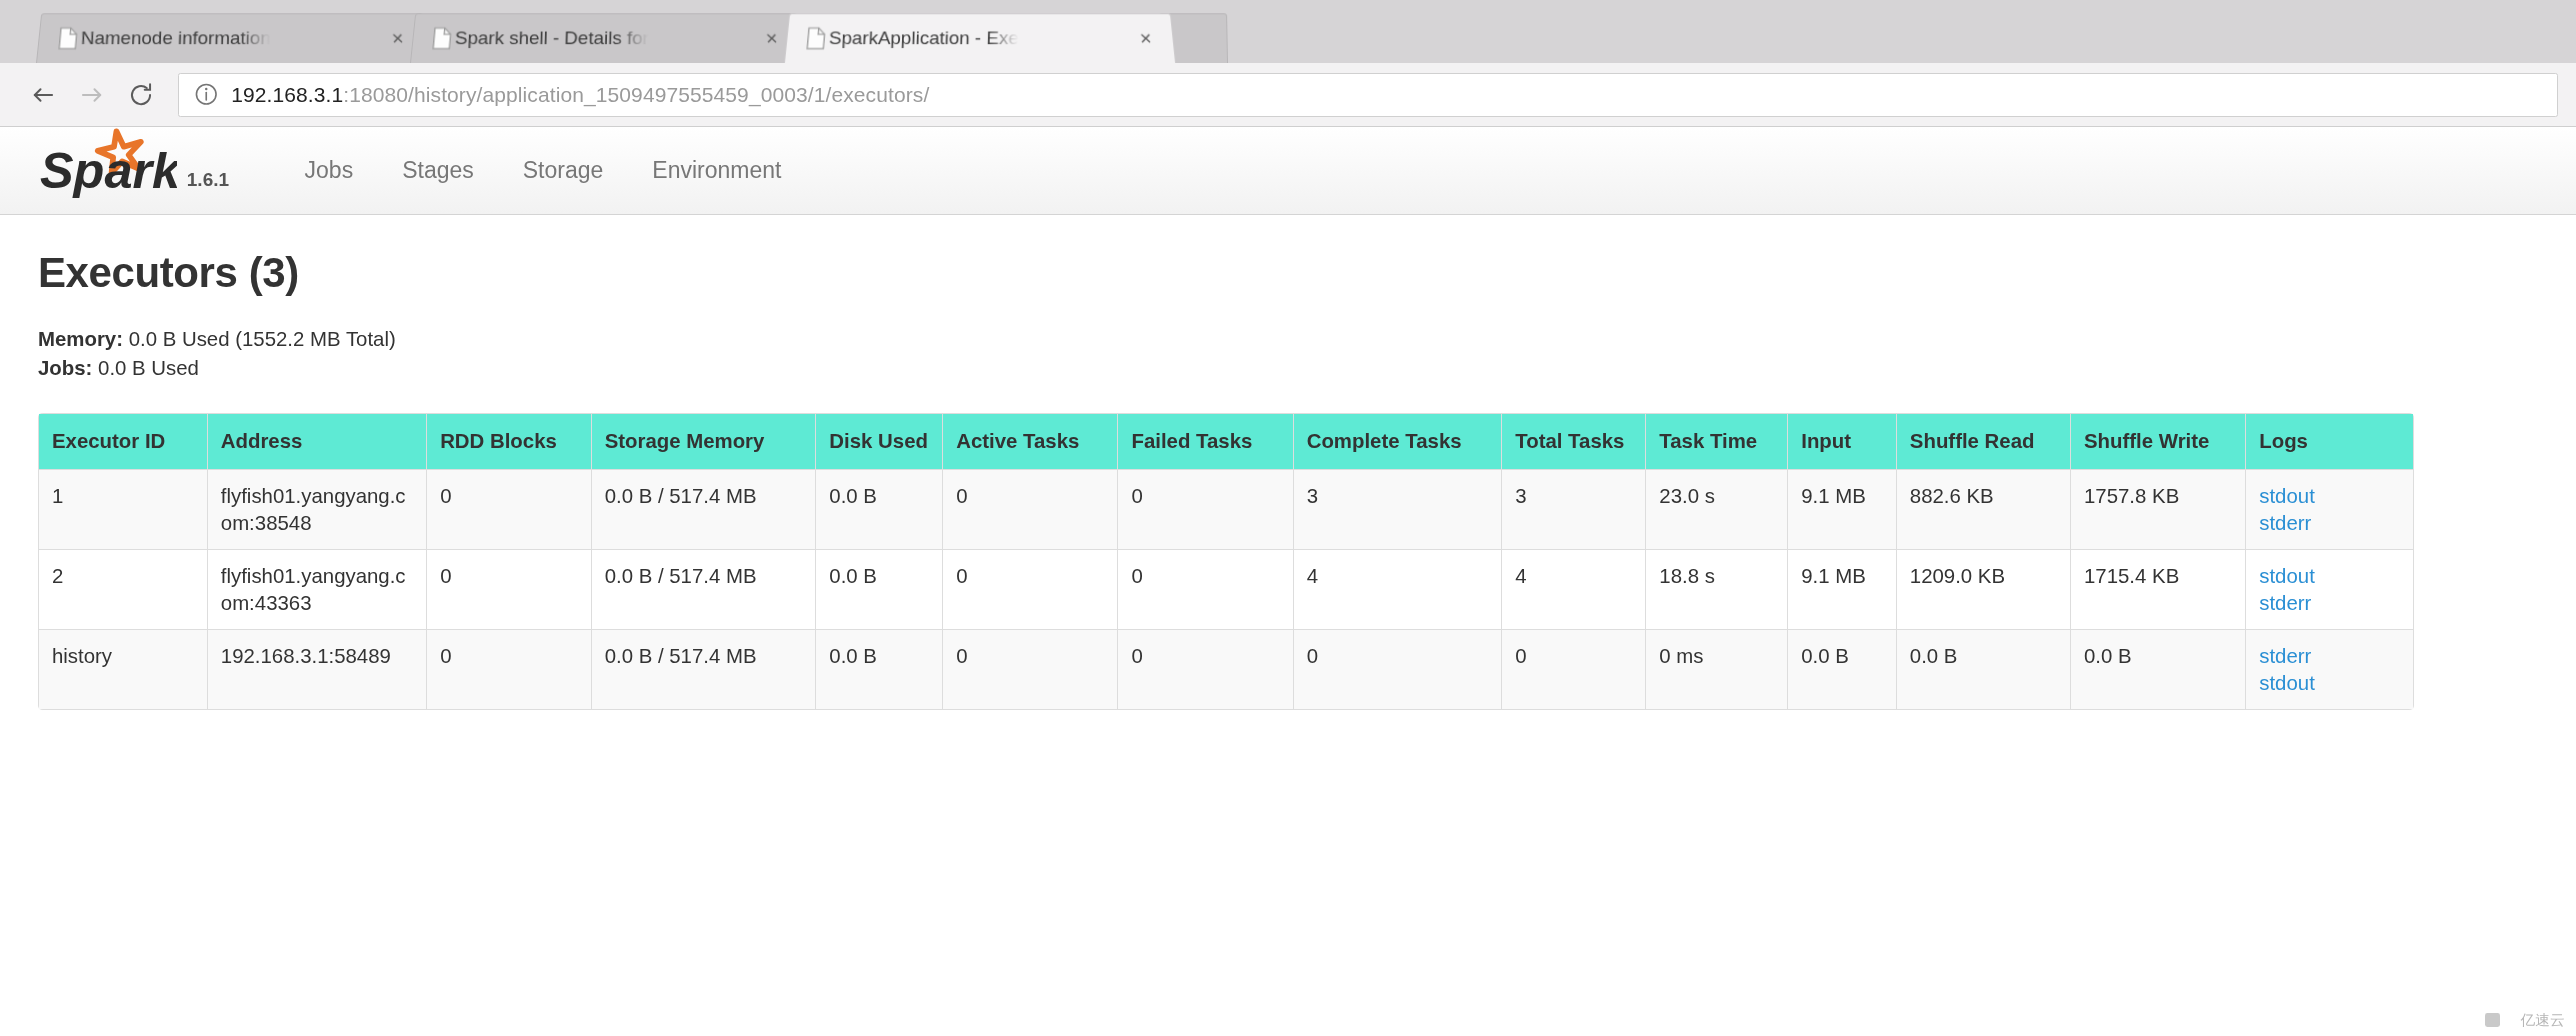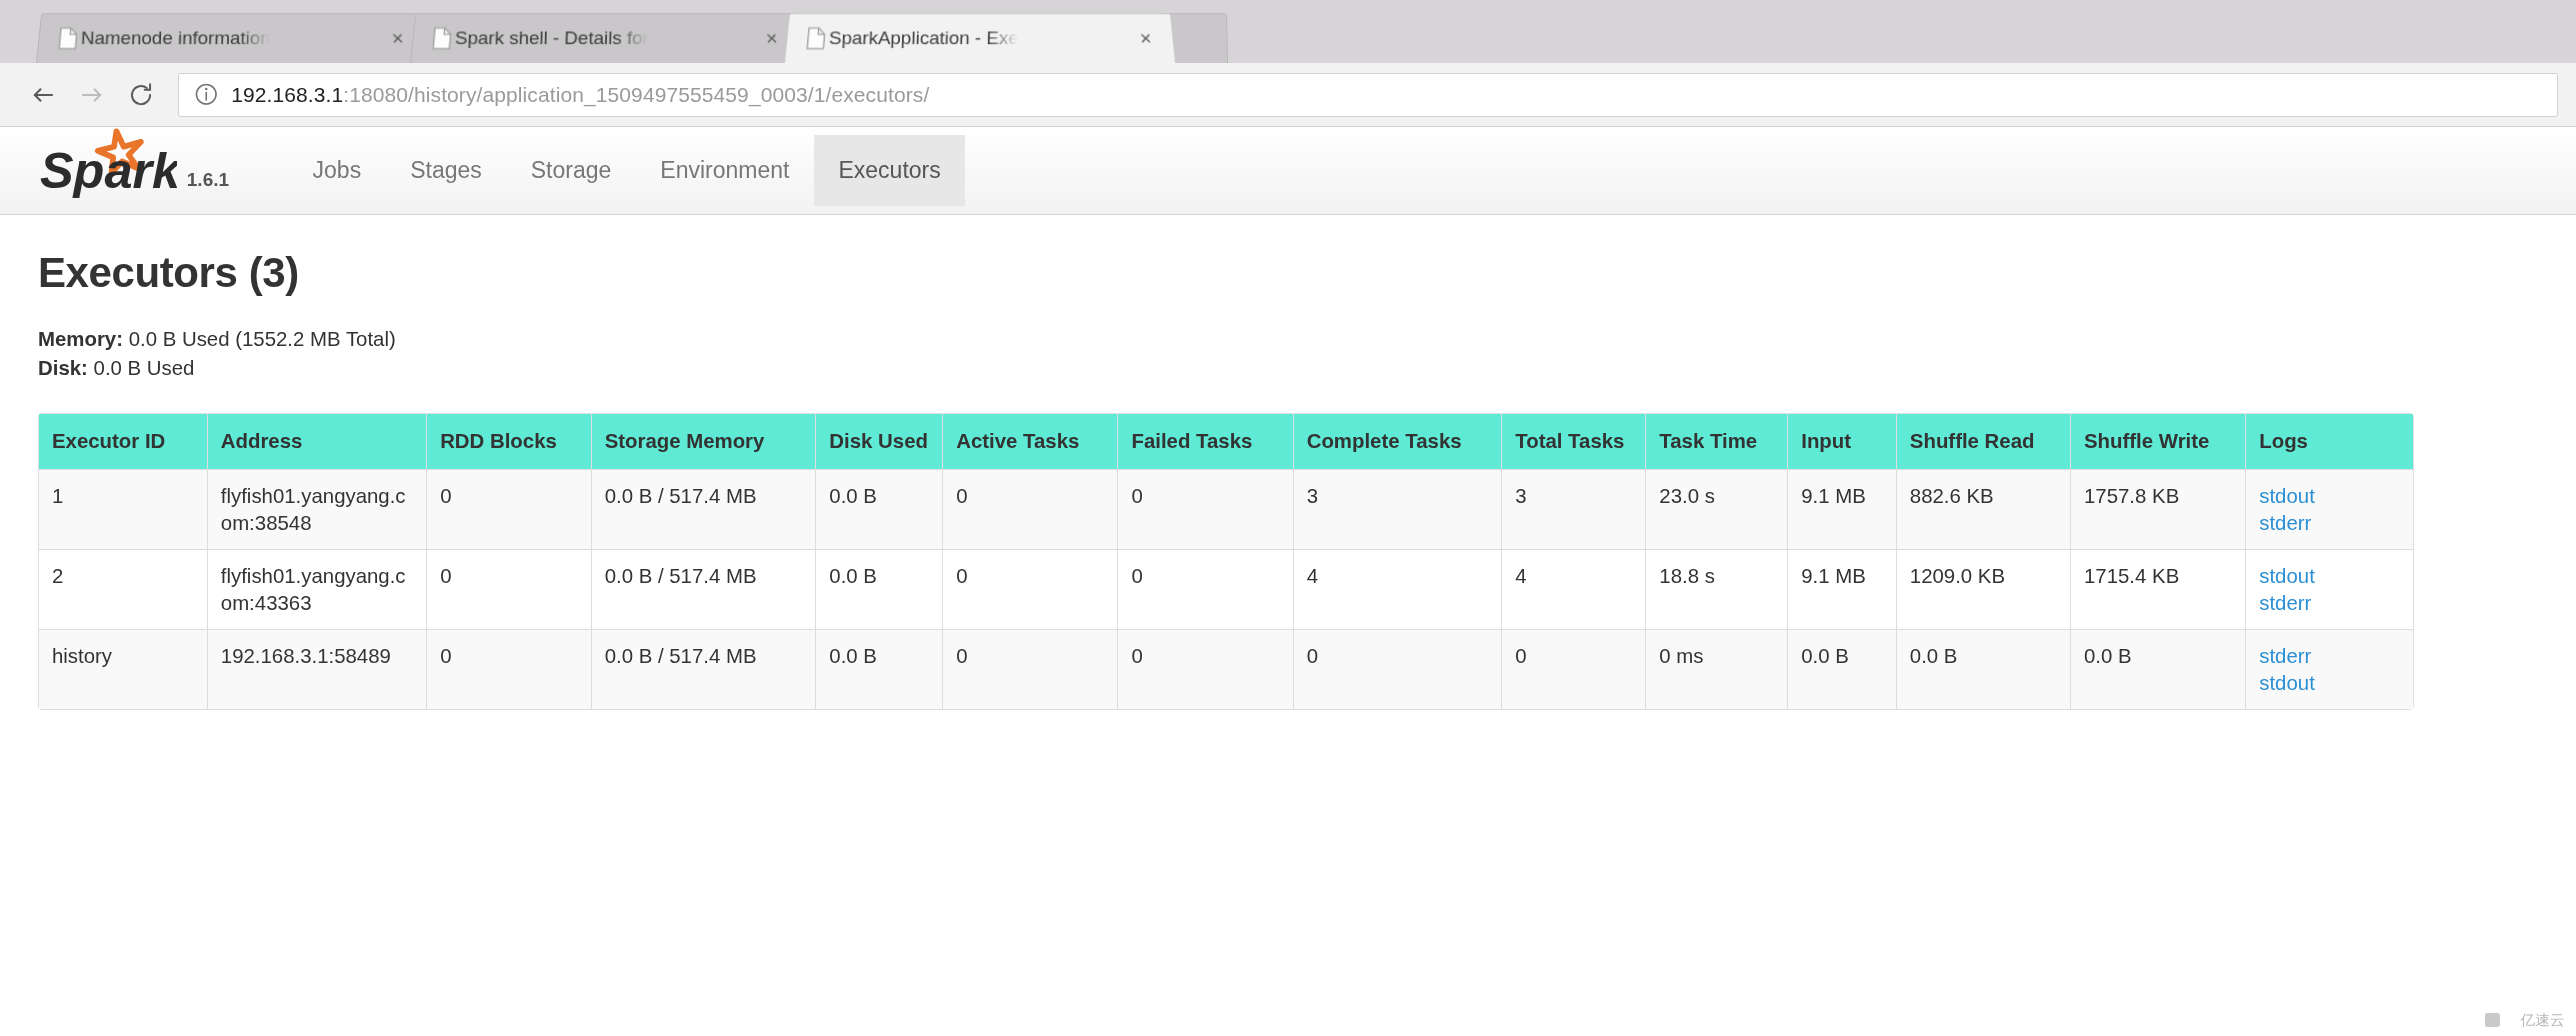--- a/index.html
+++ b/index.html
@@ -154,21 +154,21 @@
     font-size: 19px;
     color: #555555;
     font-weight: bold;
     margin-left: 9.8px;
     margin-bottom: 6.5px;
   }
   .spark-nav {
     display: flex;
     align-items: stretch;
     list-style: none;
-    margin: 8px;
+    margin: 0;
     padding: 0;
   }
   .spark-nav li { display: flex; align-items: center; }
   .spark-nav a {
     display: flex;
     align-items: center;
     height: 100%;
     padding: 0 24.5px;
     font-size: 23px;
     color: #777777;
@@ -360,36 +360,33 @@
         </li>
       <li>
           <a href="#">Stages</a>
         </li>
       <li>
           <a href="#">Storage</a>
         </li>
       <li>
           <a href="#">Environment</a>
         </li>
-      <li class="active">
-          <a href="#">Executors</a>
-        </li>
     </ul>
   </div>
 
   <div class="content">
     <h1 class="page-title">Executors (3)</h1>
 
     <div class="summary">
       <div>
         <strong>Memory:</strong>
         <span>0.0 B Used (1552.2 MB Total)</span>
       </div>
       <div>
-        <strong>Disk:</strong>
+        <strong>Jobs:</strong>
         <span>0.0 B Used</span>
       </div>
     </div>
 
     <table class="executors">
       <colgroup>
         <col class="c-id">
           <col class="c-addr">
           <col class="c-rdd">
           <col class="c-storage">

